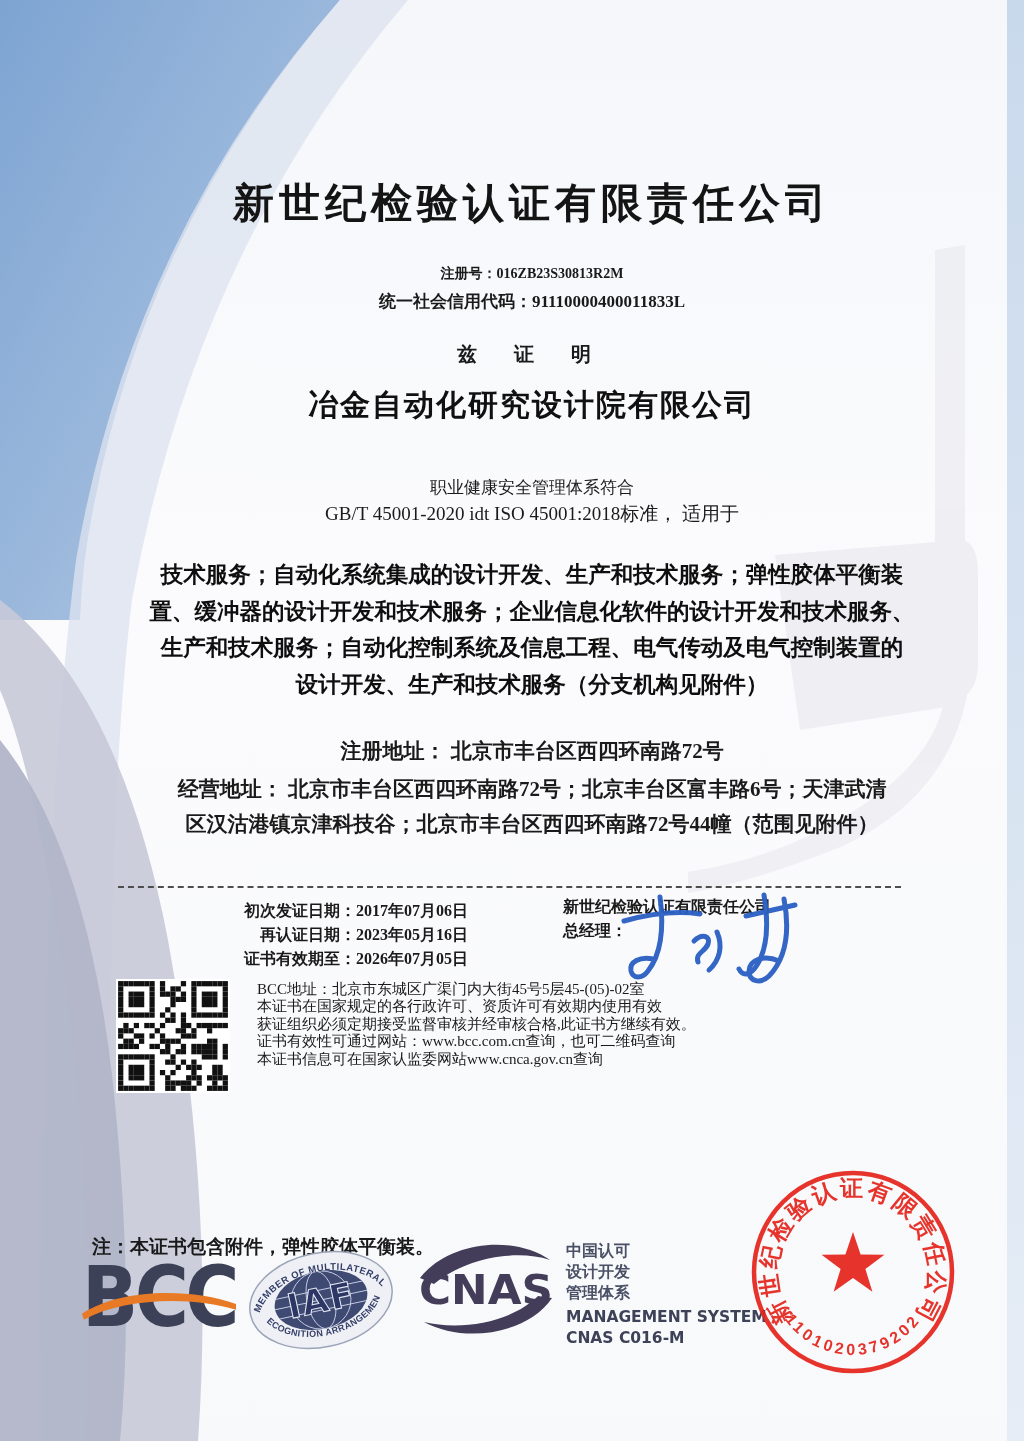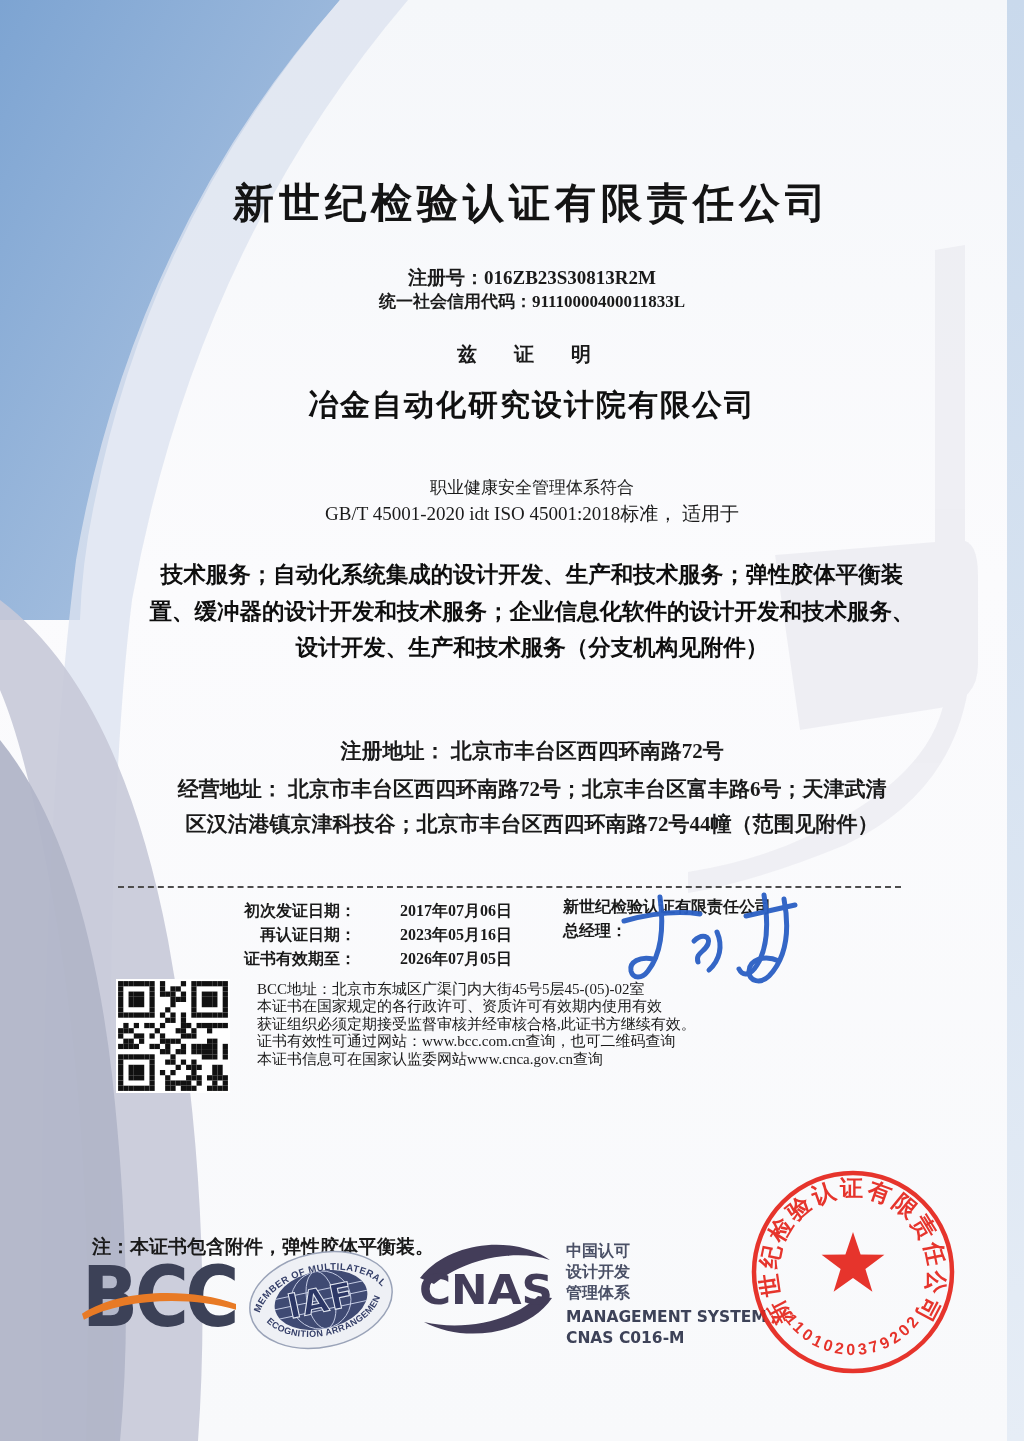--- a/index.html
+++ b/index.html
@@ -4,32 +4,32 @@
 <style>
   html,body{margin:0;padding:0;background:#e9e9ea;}
   .page{position:relative;width:1024px;height:1441px;margin:0 auto;overflow:hidden;
         background:linear-gradient(180deg,#f5f7fa 0%,#fbfbfd 40%,#f8f9fb 100%);
         font-family:"Liberation Serif","DejaVu Serif",serif;color:#1a1a1a;}
   .abs{position:absolute;}
   .ser{font-family:"Liberation Serif","DejaVu Serif",serif;}
   .sans{font-family:"DejaVu Sans","Liberation Sans",sans-serif;}
   .ctr{left:56px;width:952px;text-align:center;}
   .title{top:176px;font-size:41px;font-weight:700;letter-spacing:5px;color:#141414;}
-  .regline{top:265px;font-size:19px;font-weight:700;}
+  .regline{top:265px;font-size:14px;font-weight:700;}
   .creditline{top:290px;font-size:17px;font-weight:700;}
   .certify{top:341px;font-size:20px;font-weight:600;letter-spacing:16px;}
   .company{top:385px;font-size:30px;font-weight:700;letter-spacing:2px;color:#101010;}
   .conform{top:476px;font-size:17px;font-weight:500;}
   .standard{top:501px;font-size:19px;font-weight:500;}
   .scope{top:556px;font-size:22.5px;font-weight:700;line-height:36.5px;color:#0e0e0e;}
   .addr1{top:737px;font-size:21px;font-weight:700;}
   .addr2{top:772px;font-size:21px;font-weight:700;line-height:35px;}
   .dashline{top:886px;left:118px;width:783px;border-top:2px dashed #4d4d4d;height:0;}
   .dates{top:899px;left:176px;font-size:16px;font-weight:600;line-height:24px;}
-  .date-row{display:flex;gap:44px;}
+  .date-row{display:flex;}
   .date-row .lbl{display:inline-block;width:180px;text-align:right;}
   .issuer{top:897px;left:563px;font-size:16px;font-weight:600;}
   .gm{top:921px;left:563px;font-size:16px;font-weight:600;}
   .qrinfo{top:981px;left:257px;font-size:15px;font-weight:500;line-height:17.4px;}
   .note{top:1234px;left:92px;font-size:19px;font-weight:700;}
   .accr{top:1240px;left:566px;}
   .accr .cn{font-size:16px;line-height:21px;color:#4a5066;font-weight:600;}
   .accr .en{font-size:15.5px;line-height:21px;color:#3d4258;font-weight:700;}
   .accr .en.first{margin-top:4px;}
 </style>
@@ -65,20 +65,21 @@
   <div class="abs ctr regline ser">注册号：016ZB23S30813R2M</div>
   <div class="abs ctr creditline ser">统一社会信用代码：91110000400011833L</div>
   <div class="abs ctr certify ser">兹 证 明</div>
   <div class="abs ctr company sans">冶金自动化研究设计院有限公司</div>
   <div class="abs ctr conform ser">职业健康安全管理体系符合</div>
   <div class="abs ctr standard ser">GB/T 45001-2020 idt ISO 45001:2018标准， 适用于</div>
 
   <div class="abs ctr scope sans">
     <div>技术服务；自动化系统集成的设计开发、生产和技术服务；弹性胶体平衡装</div>
     <div>置、缓冲器的设计开发和技术服务；企业信息化软件的设计开发和技术服务、</div>
+    <div>生产和技术服务；自动化控制系统及信息工程、电气传动及电气控制装置的</div>
     <div>设计开发、生产和技术服务（分支机构见附件）</div>
   </div>
 
   <div class="abs ctr addr1 ser">注册地址： 北京市丰台区西四环南路72号</div>
   <div class="abs ctr addr2 ser">
     <div>经营地址： 北京市丰台区西四环南路72号；北京丰台区富丰路6号；天津武清</div>
     <div>区汉沽港镇京津科技谷；北京市丰台区西四环南路72号44幢（范围见附件）</div>
   </div>
 
   <div class="abs dashline"></div>

